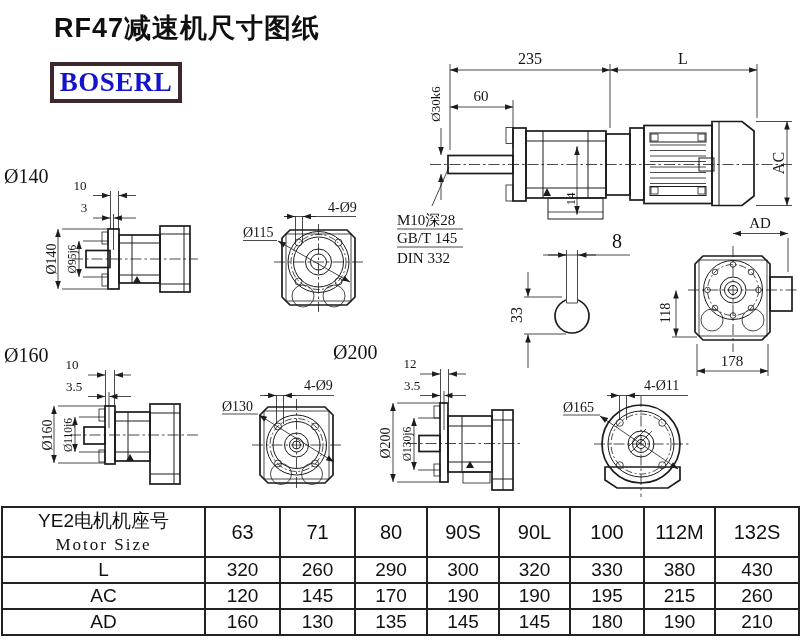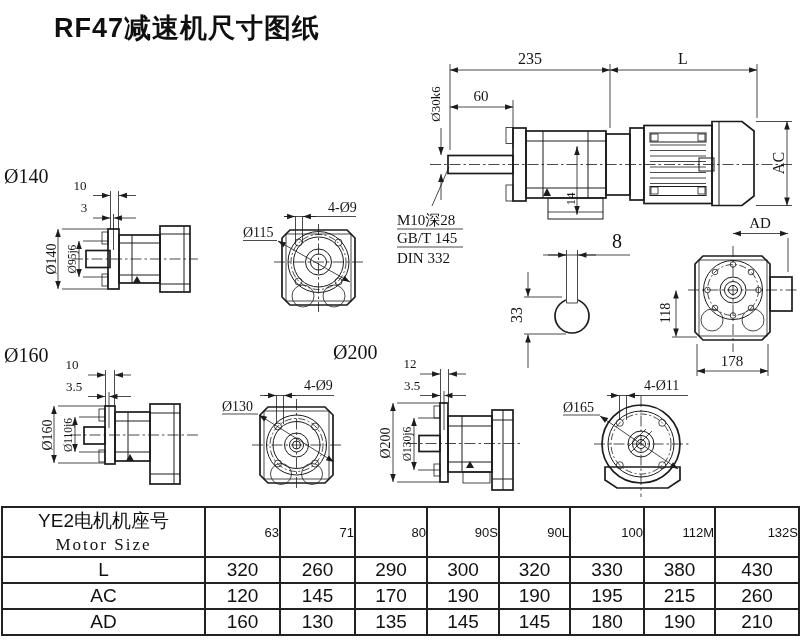--- a/index.html
+++ b/index.html
@@ -19,30 +19,33 @@
   .cl { stroke:#1c1c1c; fill:none; stroke-width:0.8; stroke-dasharray:11 3 2.5 3; }
   .bc { stroke:#1c1c1c; fill:none; stroke-width:0.8; stroke-dasharray:7 2.5 2 2.5; }
   .t  { font-family:"Liberation Serif", serif; fill:#141414; }
   .fillb { fill:#1c1c1c; stroke:none; }
   .w  { fill:#fff; stroke:none; }
   table.dims { position:absolute; left:1px; top:506px; width:797px; border-collapse:collapse;
            table-layout:fixed; text-align:center; color:#111; }
   table.dims td { border:2px solid #222; padding:0; overflow:hidden; }
   .hdr1 { font-size:19px; line-height:24px; }
   .hdr2 { font-family:Liberation Serif, serif; font-size:17px; line-height:23px; letter-spacing:2px; }
-  .szc  { font-size:13px;text-align:right; }
+  .szc  { font-size:20px; }
   .numc { font-size:19px; }
   tr.hrow { height:50px;margin-top:34px; } tr.drow { height:26px; }
 </style>
 </head>
 <body>
 
 <div class="stage">
 
   <div class="title">RF47减速机尺寸图纸</div>
+  <div class="logo">
+    <span>BOSERL</span>
+  </div>
 
   <svg class="draw" width="800" height="506" viewBox="0 0 800 506">
     <defs>
       <marker id="ar" viewBox="0 0 10 8" markerWidth="11" markerHeight="8.8" refX="9.5" refY="4" orient="auto-start-reverse">
         <path d="M0.5,0.8 L9.5,4 L0.5,7.2 z" fill="#1c1c1c"></path>
       </marker>
       <pattern id="hatch" width="5" height="5" patternUnits="userSpaceOnUse" patternTransform="rotate(45)">
         <line x1="0" y1="0" x2="0" y2="5" stroke="#1c1c1c" stroke-width="0.8"></line>
       </pattern>
     </defs>

